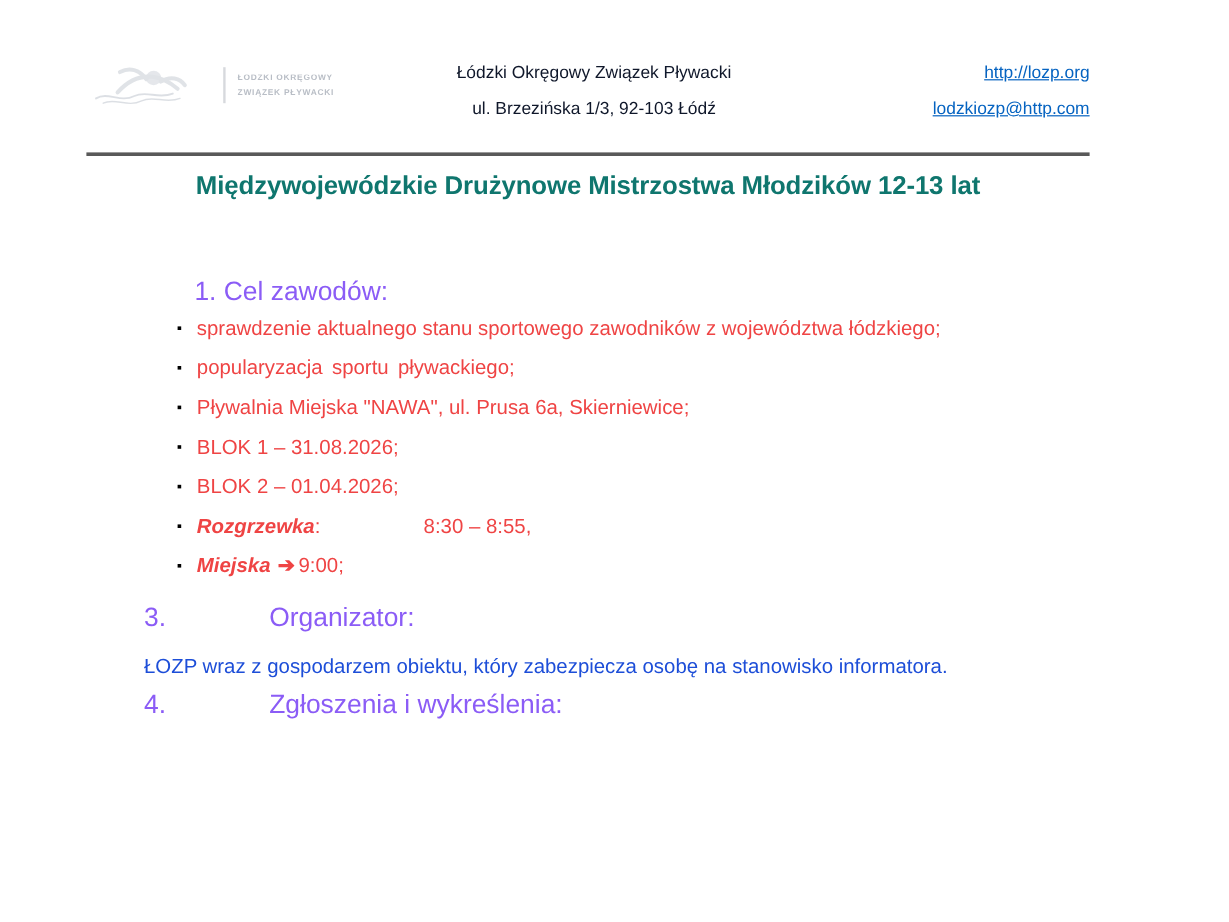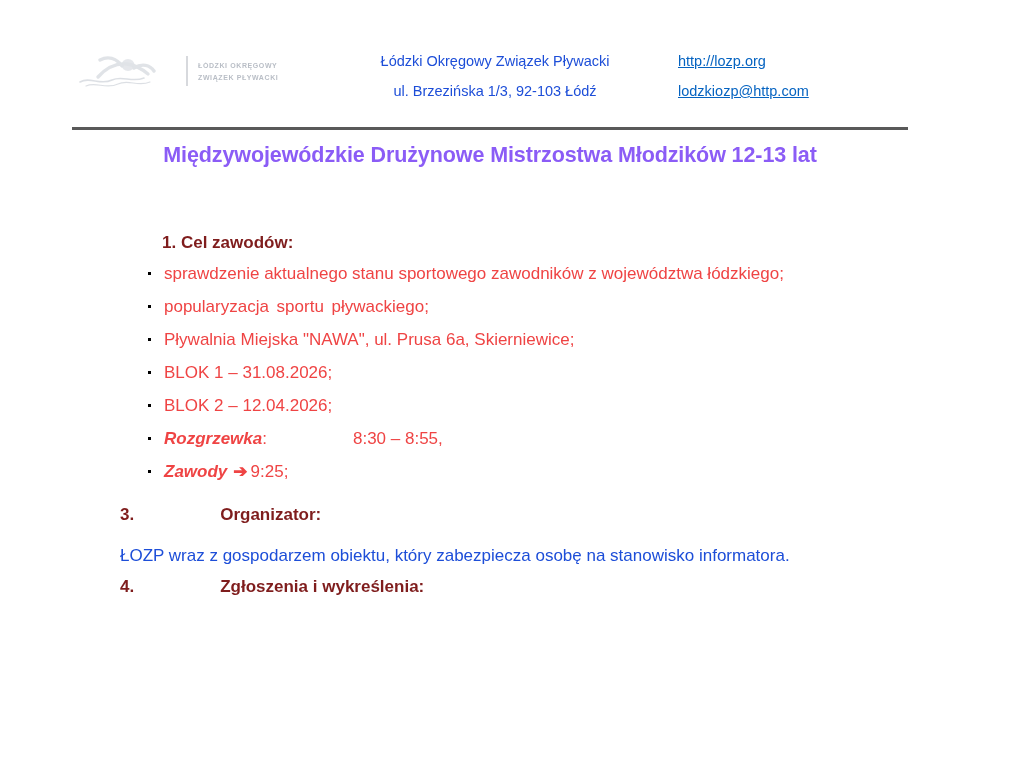--- a/index.html
+++ b/index.html
@@ -77,27 +77,27 @@
   }
 
   .header-center {
     width: 330px;
     text-align: center;
     padding-top: 8px;
   }
   .header-center .hc-line {
     font-size: 14.5px;
     line-height: 30px;
-    color: #1d4ed8;
+    color: #0f172a;
     white-space: nowrap;
   }
 
   .header-right {
     width: 230px;
-    text-align: left;
+    text-align: right;
     padding-top: 8px;
   }
   .header-right .hr-line {
     line-height: 30px;
   }
   .doc-link {
     font-size: 14.5px;
     color: #0563c1;
     text-decoration: underline;
     white-space: nowrap;
@@ -116,36 +116,36 @@
   .doc-title {
     position: absolute;
     left: 72px;
     top: 140px;
     width: 836px;
     text-align: center;
     font-size: 21.5px;
     font-weight: 700;
     line-height: 30px;
     letter-spacing: -0.1px;
-    color: #8b5cf6;
+    color: #0f766e;
   }
 
   
   .doc-body {
     position: absolute;
     left: 120px;
     top: 228px;
     width: 790px;
   }
 
   .section-heading {
-    font-size: 17px;
-    font-weight: 700;
+    font-size: 22px;
+    font-weight: 400;
     line-height: 29px;
-    color: #7f1d1d;
+    color: #8b5cf6;
     margin: 0;
     white-space: pre;
   }
   .section-heading.indented {
     padding-left: 42px;
   }
 
   .para {
     font-size: 17px;
     line-height: 33px;
@@ -266,23 +266,23 @@
 
     <ul class="bullets s1-list">
       <li>sprawdzenie aktualnego stanu sportowego zawodników z województwa łódzkiego;</li>
       <li class="no-justify word-wide">popularyzacja sportu pływackiego;</li>
     </ul>
 
 
     <ul class="bullets s2-list">
       <li class="no-justify">Pływalnia Miejska "NAWA", ul. Prusa 6a, Skierniewice;</li>
       <li class="no-justify">BLOK 1 – 31.08.2026;</li>
-      <li class="no-justify">BLOK 2 – 12.04.2026;</li>
+      <li class="no-justify">BLOK 2 – 01.04.2026;</li>
       <li class="no-justify"><span class="em-bi">Rozgrzewka</span><span>:</span><span class="tab-gap"></span><span>8:30 – 8:55,</span></li>
-      <li class="no-justify"><span class="em-bi">Zawody</span><span class="arrow-glyph">➔</span><span>9:25;</span></li>
+      <li class="no-justify"><span class="em-bi">Miejska</span><span class="arrow-glyph">➔</span><span>9:00;</span></li>
     </ul>
 
     <p class="section-heading s3-heading"><span>3.</span><span class="tab-gap"></span><span>Organizator:</span></p>
 
     <p class="para s3-para">ŁOZP wraz z gospodarzem obiektu, który zabezpiecza osobę na stanowisko informatora.</p>
 
     <p class="section-heading s4-heading"><span>4.</span><span class="tab-gap"></span><span>Zgłoszenia i wykreślenia:</span></p>
 
   </div>
 

